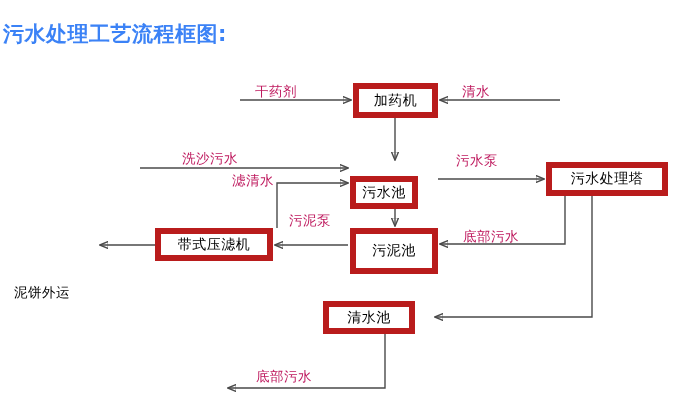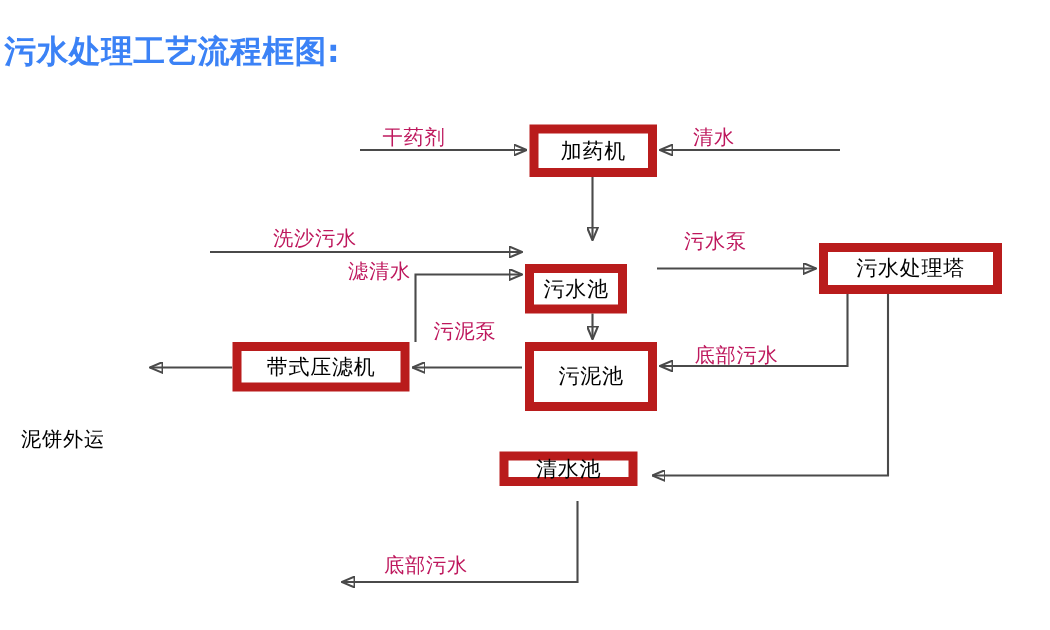--- a/index.html
+++ b/index.html
@@ -108,21 +108,21 @@
     <polyline points="592,196 592,317 435,317" marker-end="url(#ah)"></polyline>
 
     <polyline points="385,334 385,388 228,388" marker-end="url(#ah)"></polyline>
   </svg>
 
   <div class="node" style="left:353px; top:83px;  width:85px;  height:35px;">加药机</div>
   <div class="node" style="left:350px; top:176px; width:68px;  height:33px;">污水池</div>
   <div class="node" style="left:546px; top:162px; width:122px; height:34px;">污水处理塔</div>
   <div class="node" style="left:155px; top:228px; width:118px; height:33px;">带式压滤机</div>
   <div class="node" style="left:350px; top:228px; width:88px;  height:46px;">污泥池</div>
-  <div class="node" style="left:333px; top:301px; width:92px;  height:23px;">清水池</div>
+  <div class="node" style="left:323px; top:301px; width:92px;  height:33px;">清水池</div>
 
   <div class="edge-label" style="left:255px; top:83px;">干药剂</div>
   <div class="edge-label" style="left:462px; top:83px;">清水</div>
   <div class="edge-label" style="left:154px; top:150px;margin-left:28px;">洗沙污水</div>
   <div class="edge-label" style="left:232px; top:172px;">滤清水</div>
   <div class="edge-label" style="left:456px; top:152px;">污水泵</div>
   <div class="edge-label" style="left:289px; top:212px;">污泥泵</div>
   <div class="edge-label" style="left:463px; top:228px;">底部污水</div>
   <div class="edge-label" style="left:256px; top:368px;">底部污水</div>
 

